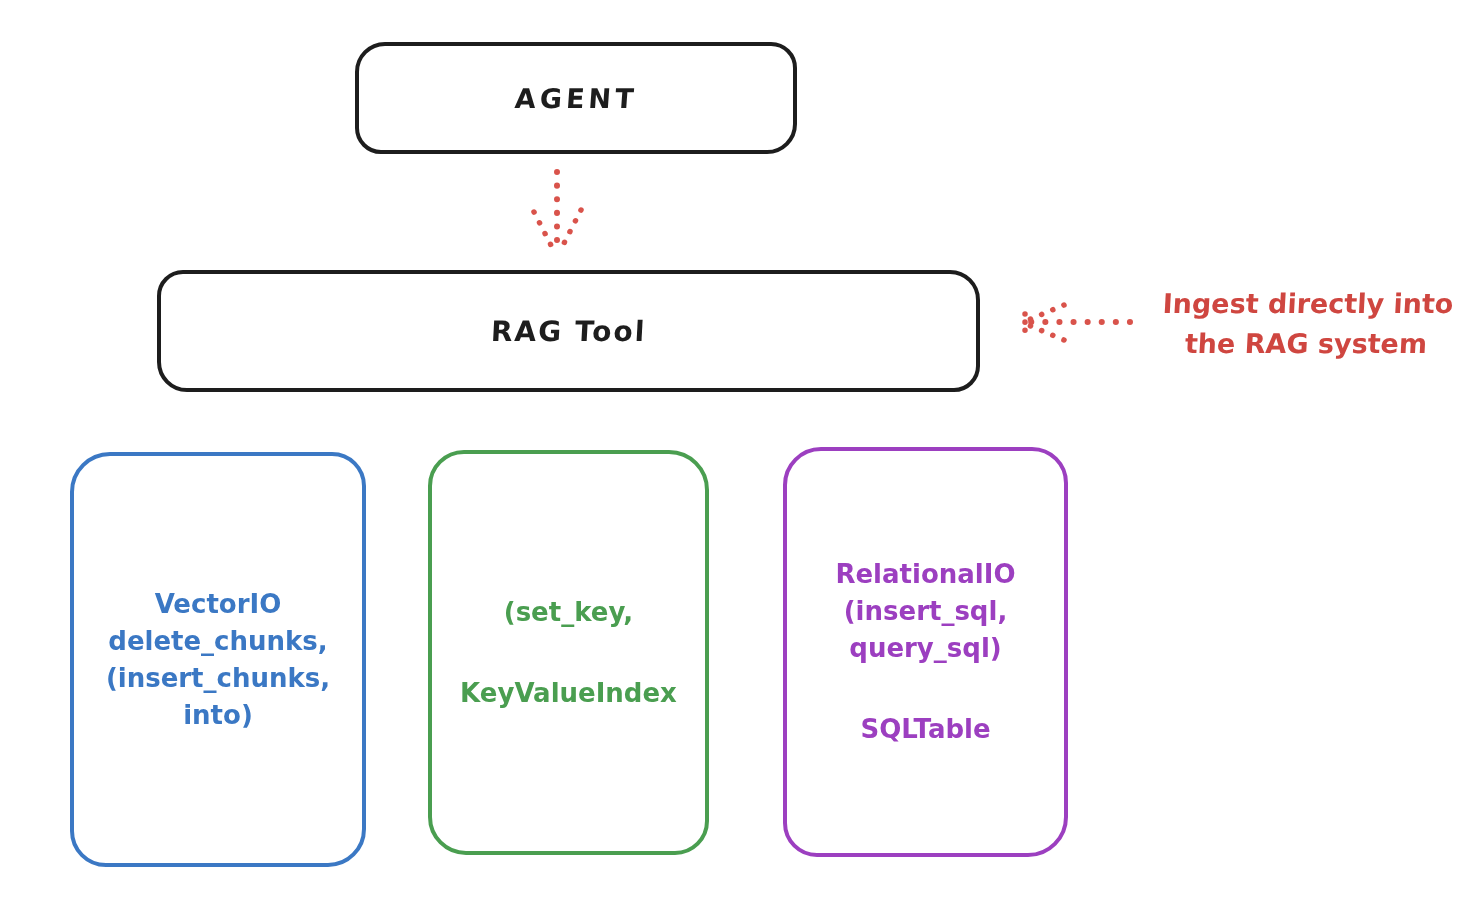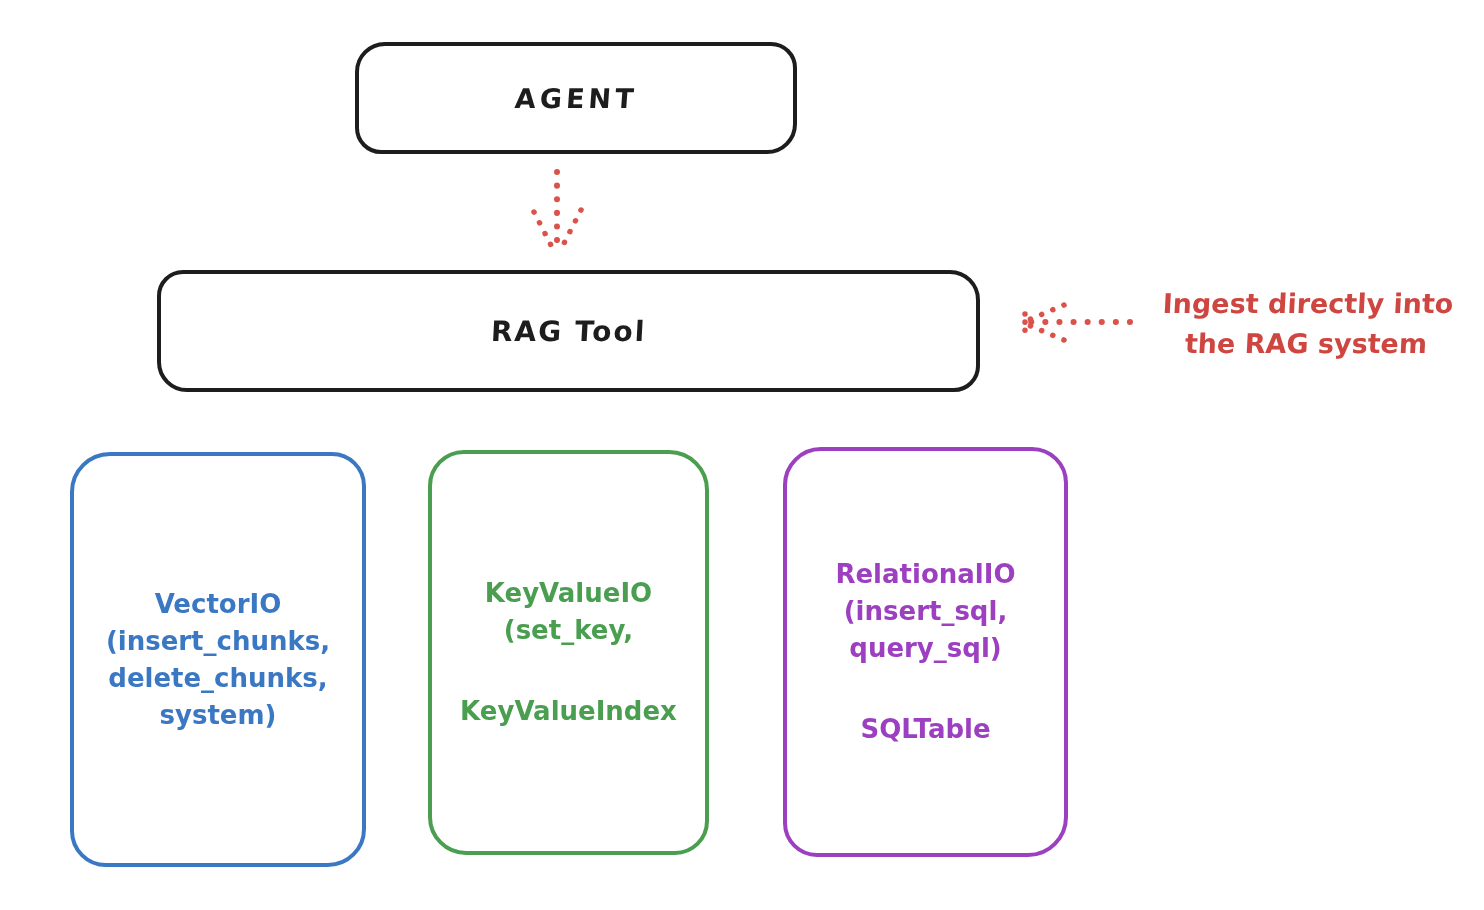--- a/index.html
+++ b/index.html
@@ -142,27 +142,26 @@
     </g>
   </svg>
 
   <div class="annotation">
     <div>Ingest directly into</div>
     <div>the RAG system</div>
   </div>
 
   <div class="io-box box-blue">
     <div>VectorIO</div>
+    <div>delete_chunks,</div>
     <div>(insert_chunks,</div>
-    <div>delete_chunks,</div>
-    <div>system)</div>
+    <div>into)</div>
   </div>
 
   <div class="io-box box-green">
-    <div>KeyValueIO</div>
     <div>(set_key,</div>
     <div class="io-index">KeyValueIndex</div>
   </div>
 
   <div class="io-box box-purple">
     <div>RelationalIO</div>
     <div>(insert_sql,</div>
     <div>query_sql)</div>
     <div class="io-index">SQLTable</div>
   </div>

